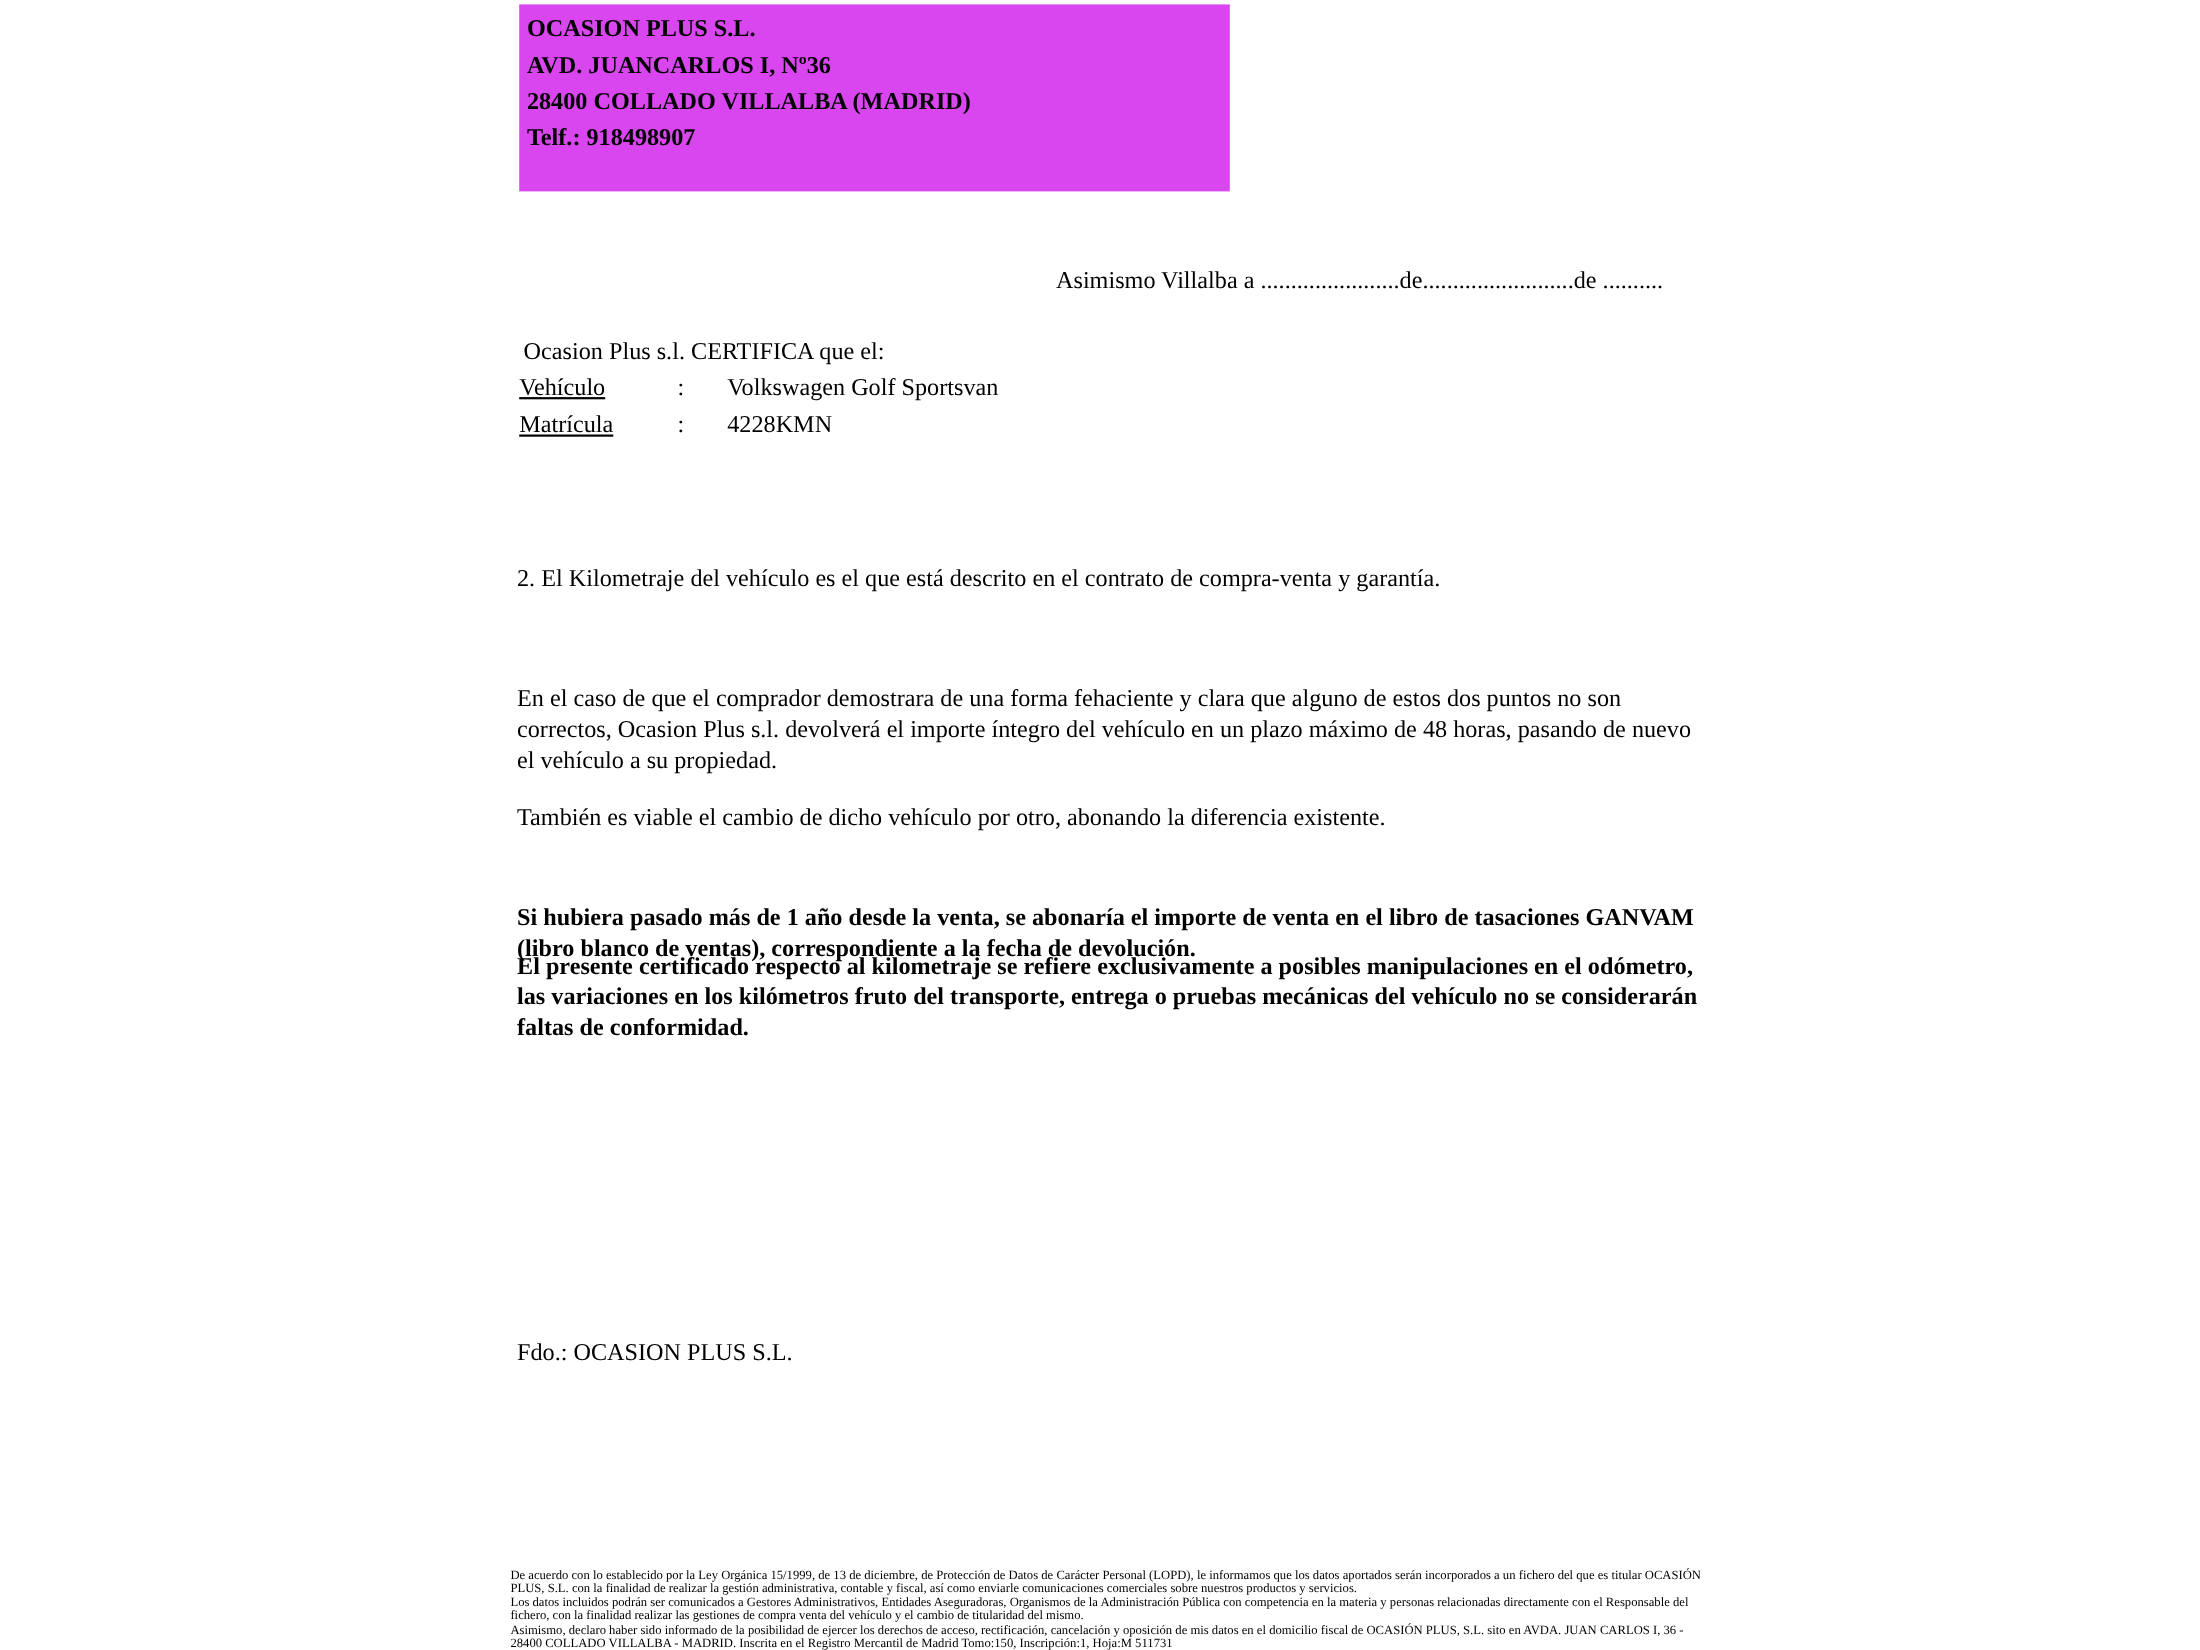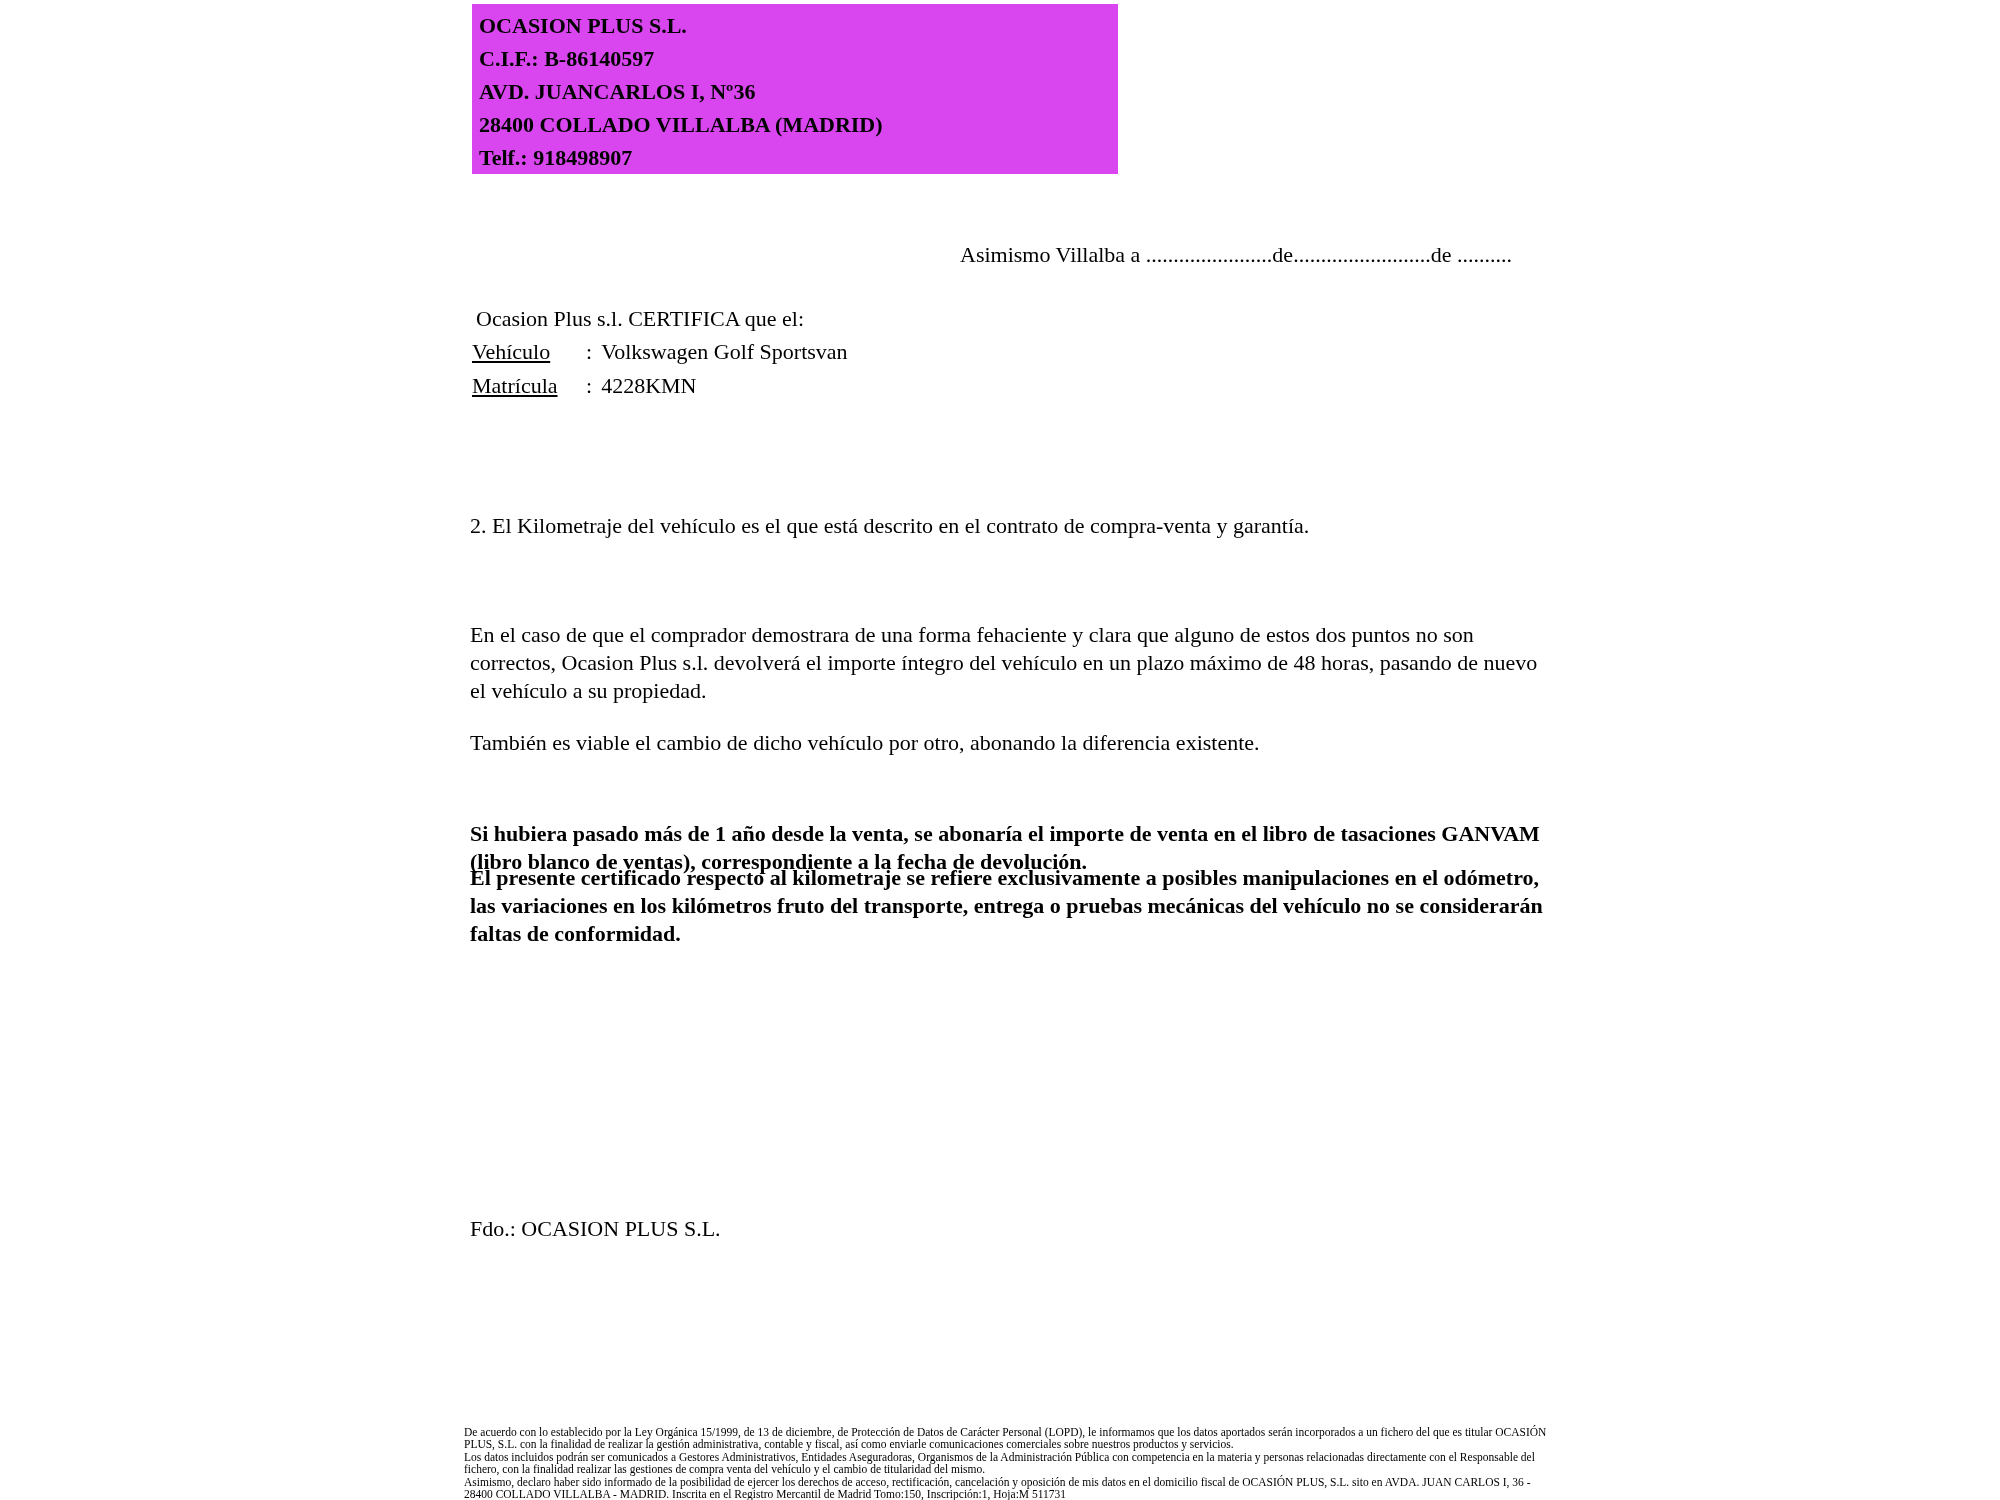--- a/index.html
+++ b/index.html
@@ -38,20 +38,21 @@
     left: 476px; top: 306px;
     font-size: 22px;
   }
 
   .field-row {
     position: absolute;
     left: 472px;
     font-size: 22px;
     display: flex;
     white-space: pre;
+    gap: 30px;
   }
   .field-row.vehicle { top: 339px; }
   .field-row.plate   { top: 373px; }
   .label-cell { display: inline-block; width: 114px; }
   .u { text-decoration: underline; }
   .sep { margin-right: 9px; }
 
   .point {
     position: absolute;
     left: 470px;
@@ -89,21 +90,20 @@
   }
   .legal .legal-para { margin: 0; }
 </style>
 </head>
 <body>
 
 <div class="page">
 
   <div class="header-box">
     <div class="hline">OCASION PLUS S.L.</div>
-    <div class="hline">C.I.F.: B-86140597</div>
     <div class="hline">AVD. JUANCARLOS I, Nº36</div>
     <div class="hline">28400 COLLADO VILLALBA (MADRID)</div>
     <div class="hline">Telf.: 918498907</div>
   </div>
 
   <div class="dateline">Asimismo Villalba a .......................de.........................de ..........</div>
 
   <div class="certifies">Ocasion Plus s.l. CERTIFICA que el:</div>
 
   <div class="field-row vehicle">

